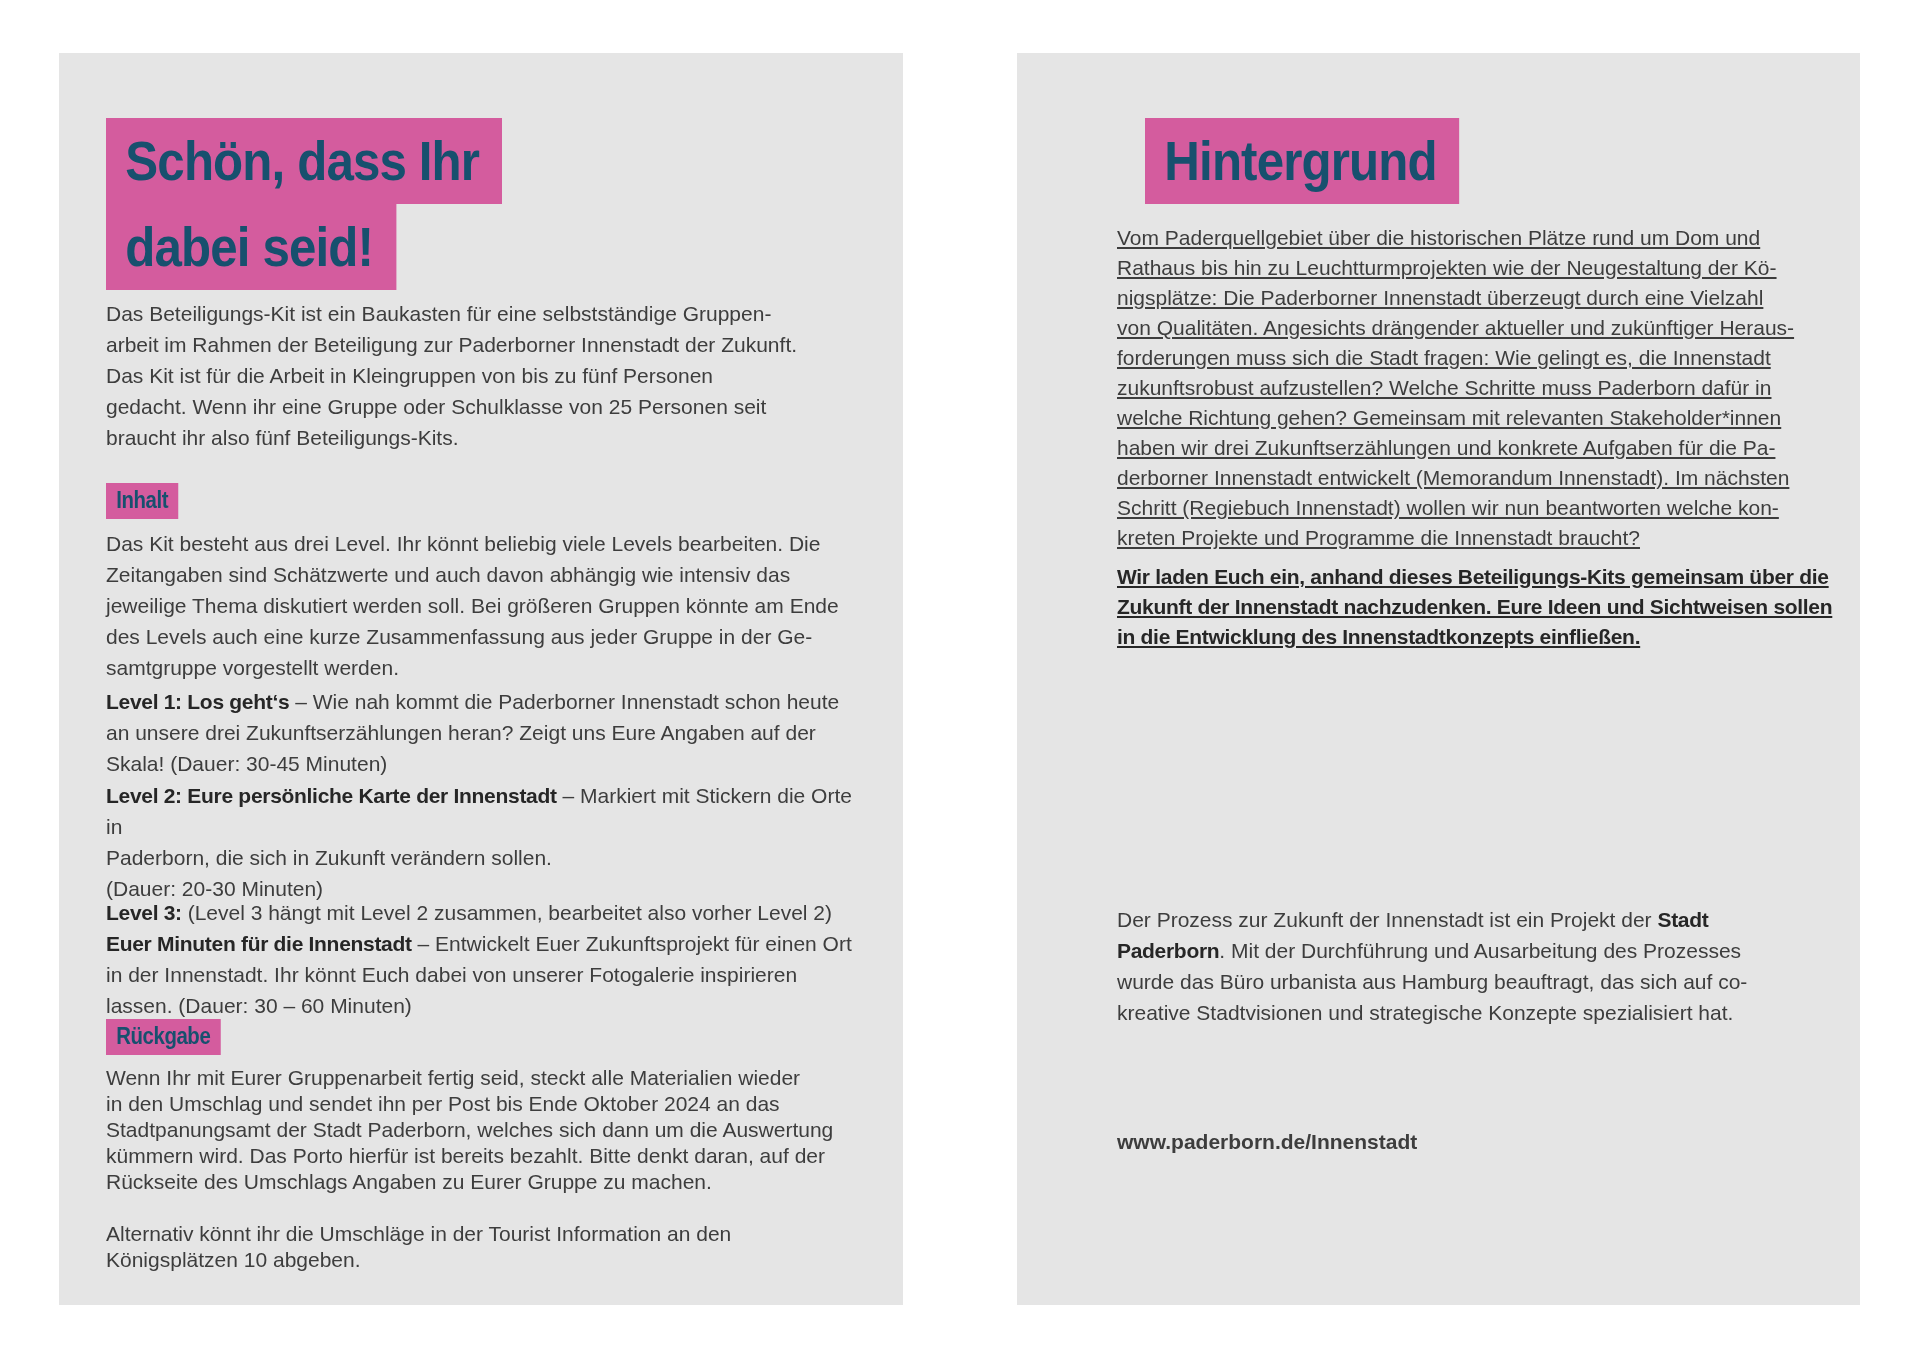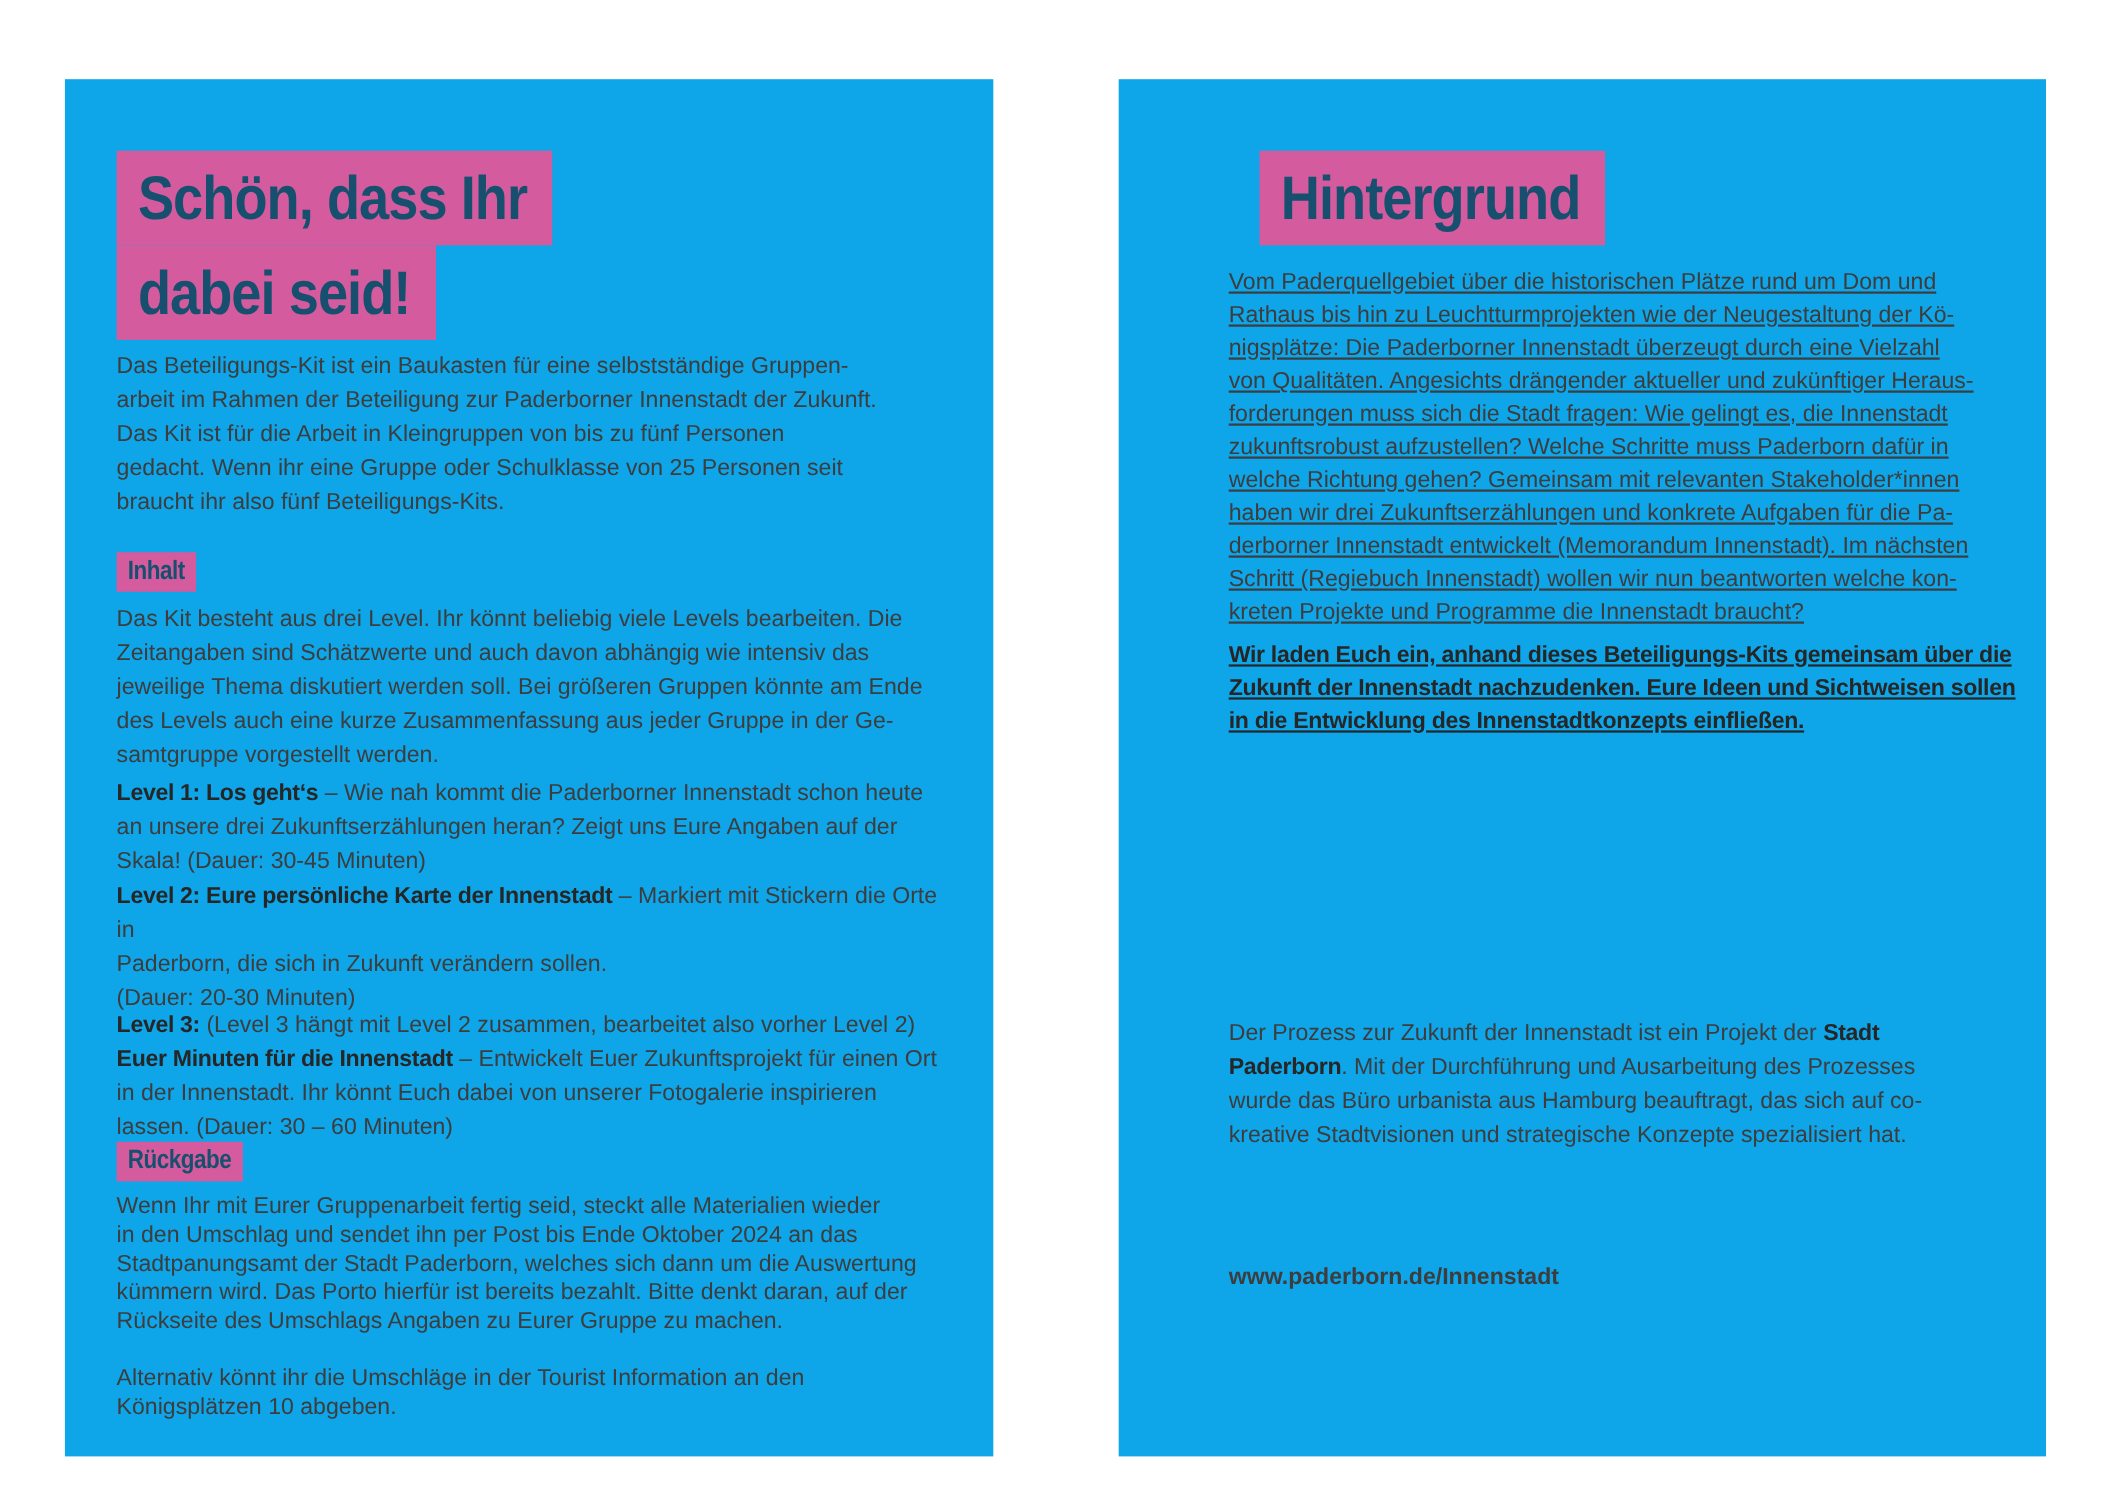--- a/index.html
+++ b/index.html
@@ -5,22 +5,21 @@
   html,body{margin:0;padding:0;background:#ffffff;}
   .canvas{
     position:relative;
     width:1920px;height:1358px;
     background:#ffffff;
     font-family:"Liberation Sans", sans-serif;
     overflow:hidden;
   }
   .page{
     position:absolute;top:53px;width:844px;height:1252px;
-    background:#0ea5e9;
-    margin-top:19px;
+    background:#e5e5e5;
   }
   .page.left{left:59px;}
   .page.right{left:1017px;width:843px;}
   .abs{position:absolute;margin:0;}
   
   .title{position:absolute;}
   .title-line{
     display:table;
     background:#d45c9e;
     color:#17506e;

